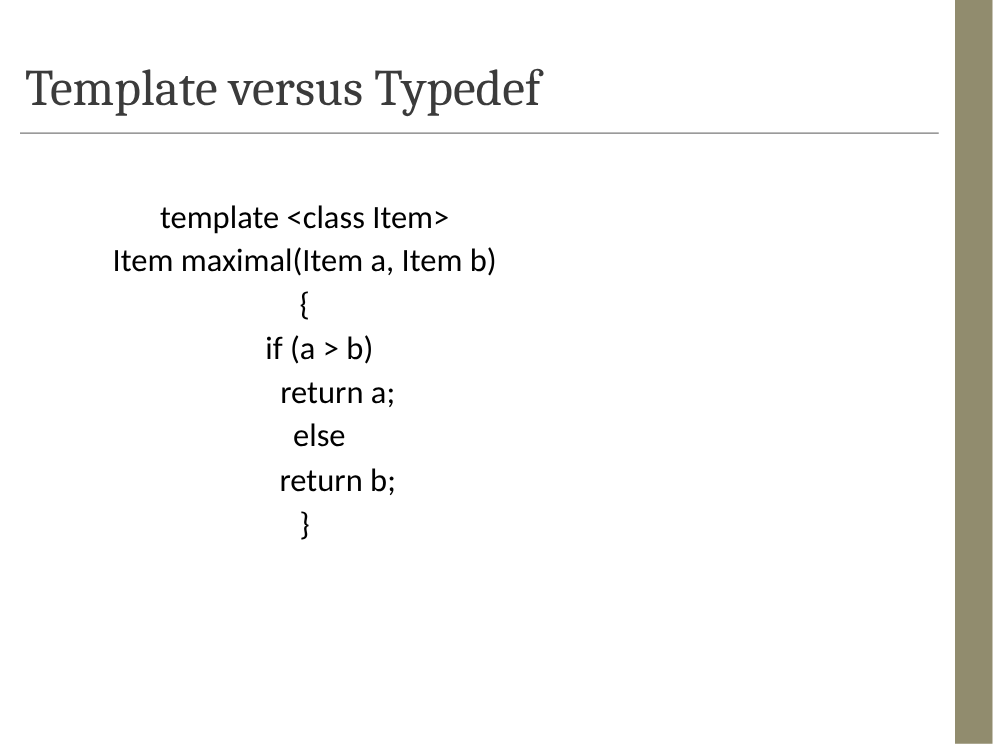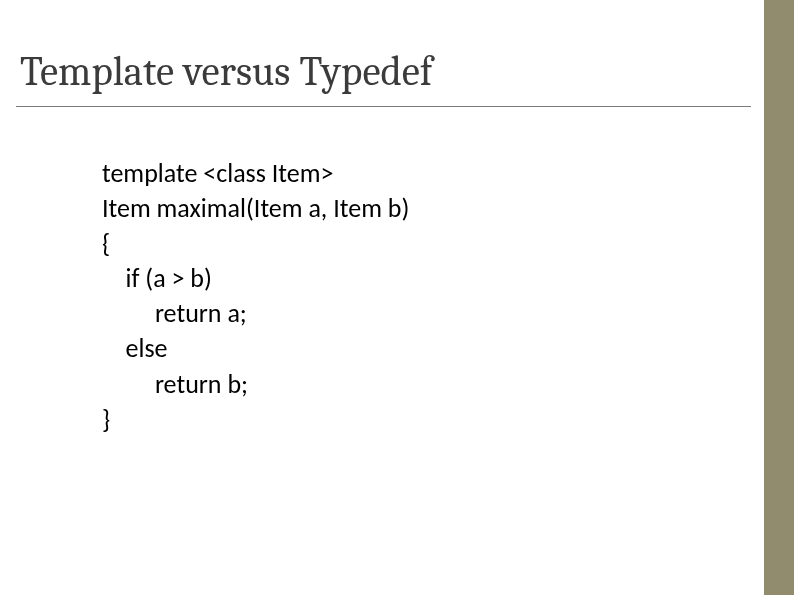--- a/index.html
+++ b/index.html
@@ -1,15 +1,15 @@
 <!DOCTYPE html>
 <html><head>
   <meta charset="utf-8">
   <style>
-    * { margin: 0; padding: 0; box-sizing: border-box; }
+    * { margin: 0; padding: 0; box-sizing: border-box; text-align: center; }
     body {
       width: 794px;
       height: 595px;
       background: #ffffff;
       position: relative;
       font-family: Calibri, "Segoe UI", sans-serif;
       overflow: hidden;
     }
     .sidebar {
       position: absolute;
@@ -38,21 +38,20 @@
     }
     .code-block {
       position: absolute;
       left: 90px;
       top: 156px;
       font-family: Calibri, "Segoe UI", sans-serif;
       font-size: 26px;
       line-height: 1.35;
       color: #000000;
       white-space: pre;
-      margin-left: 12px;
     }
   </style>
 </head>
 <body>
 
 <div class="sidebar"></div>
 
 <div class="title">Template versus Typedef</div>
 <div class="divider"></div>
 

